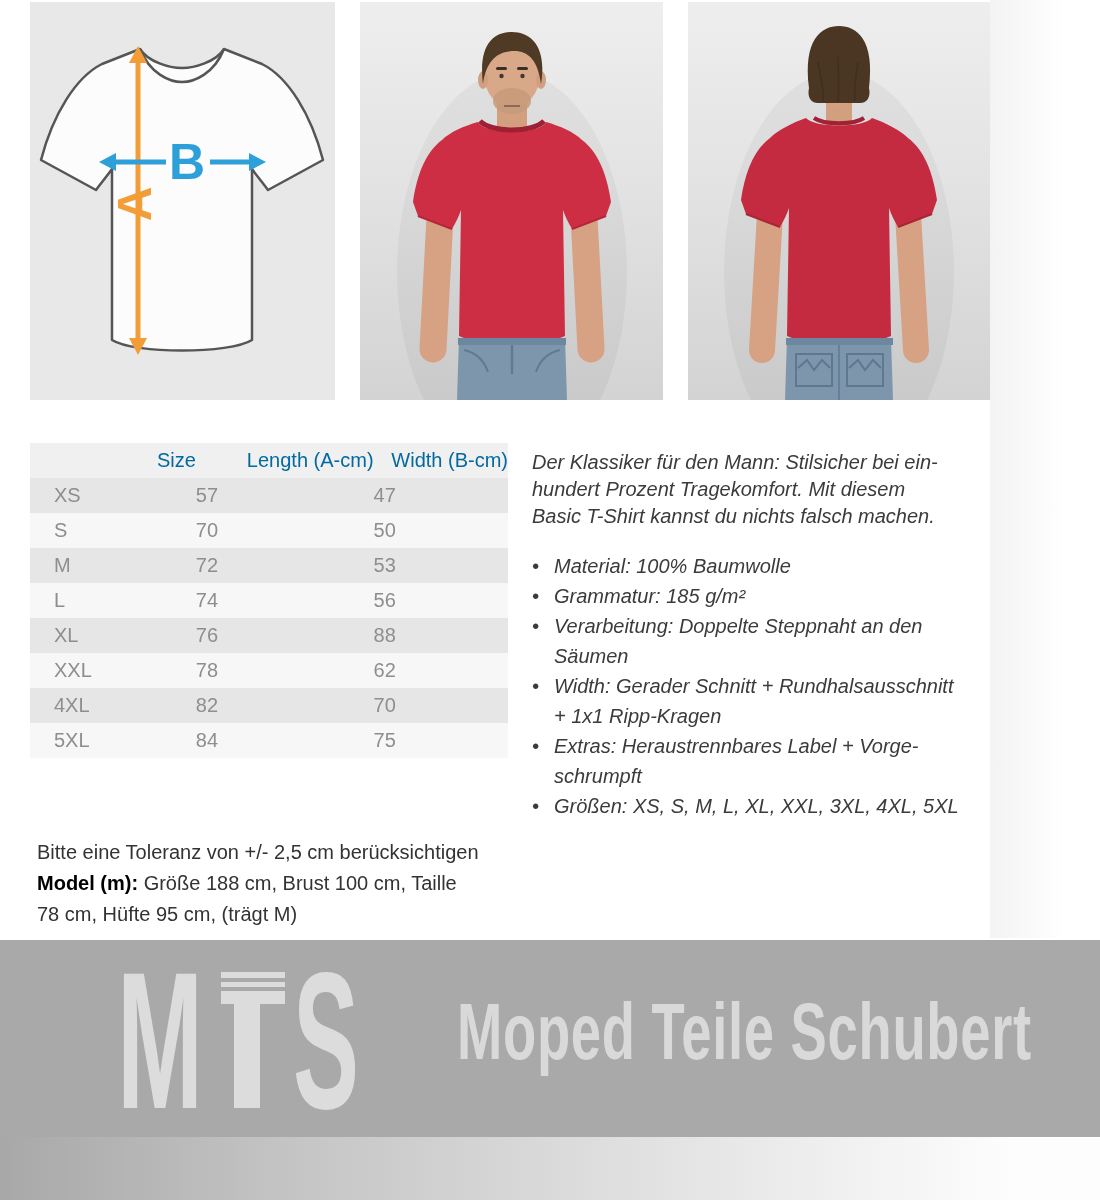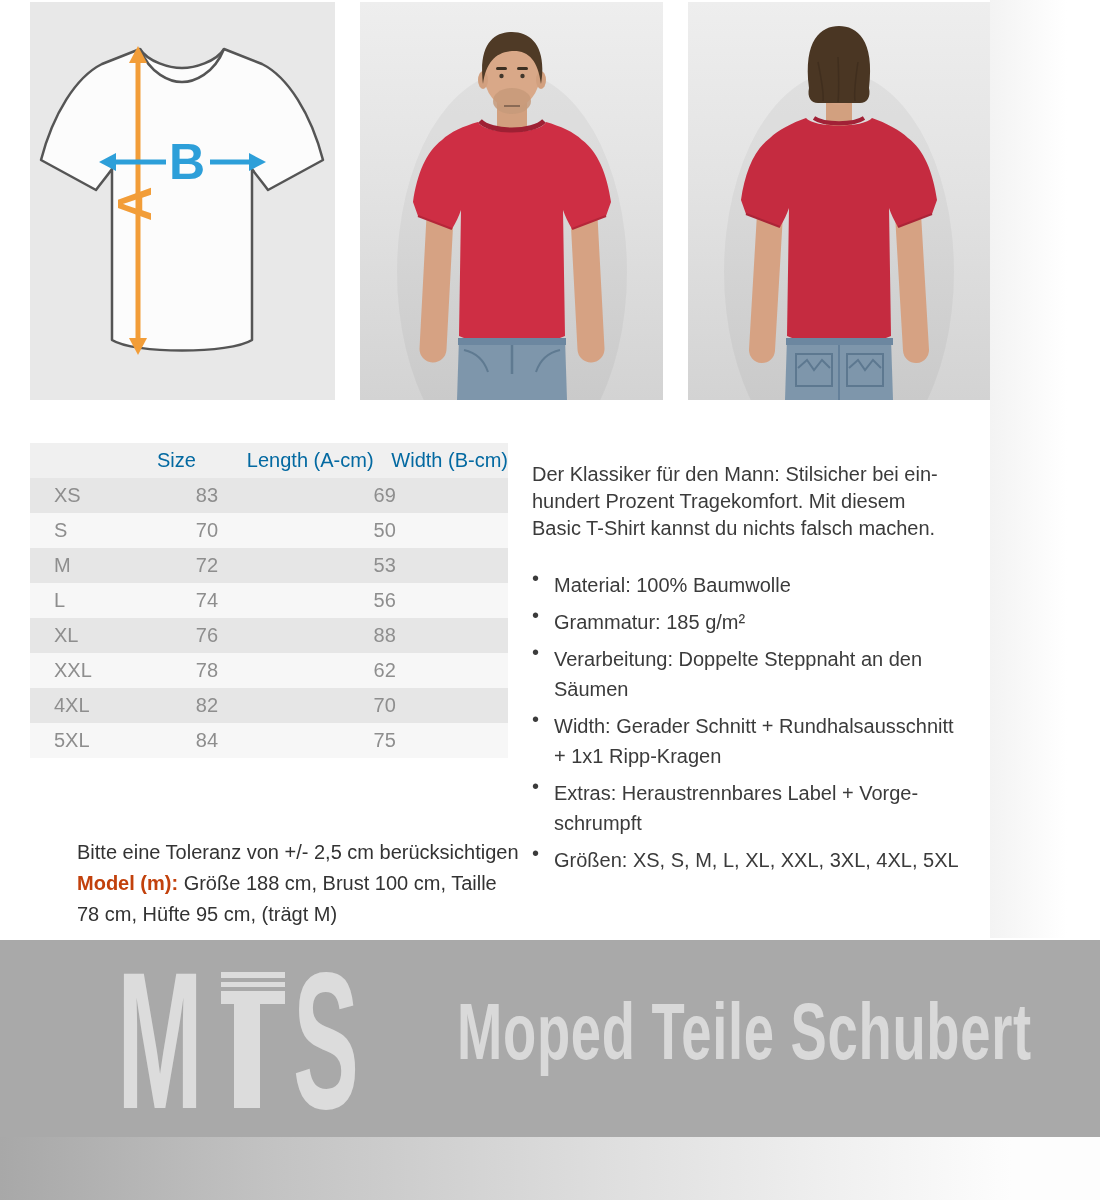--- a/index.html
+++ b/index.html
@@ -22,31 +22,31 @@
   table.size-table th{font-weight:normal;color:#0369a1;text-align:right;margin-left:36px;}
   table.size-table th,table.size-table td{height:35px;padding:0;line-height:35px;}
   .col-size{width:150px;padding-left:24px !important;}
   .col-length{width:187px;}
   .col-width{width:141px;}
   table.size-table thead tr{background:#f0f0f0;}
   table.size-table tbody tr:nth-child(odd){background:#e6e6e6;}
   table.size-table tbody tr:nth-child(even){background:#f7f7f7;}
 
   
-  .description{position:absolute;left:532px;top:461px;width:480px;color:#3b3b3b;}
+  .description{position:absolute;left:532px;top:449px;width:480px;color:#3b3b3b;font-style:italic;}
   .description .intro{margin:0 0 21px 0;font-size:20px;line-height:27px;white-space:pre-line;}
   .description ul{list-style:none;margin:0;padding:0;}
   .description li{display:flex;font-size:20px;line-height:30px;}
   .description .dot{width:22px;flex:0 0 22px;color:#3b3b3b;}
-  .description .btext{white-space:pre-line;margin-top:7px;}
+  .description .btext{white-space:pre-line;}
 
   
   .tolerance{position:absolute;left:37px;top:837px;width:540px;
-        font-size:20px;line-height:31px;color:#333333;margin-left:40px;}
-  .tolerance .bold{font-weight:bold;color:#c2410c;}
+        font-size:20px;line-height:31px;color:#333333;}
+  .tolerance .bold{font-weight:bold;color:#000000;}
   .tolerance .pre{white-space:pre-line;}
 
   
   .banner{position:absolute;left:0;top:940px;width:1100px;height:197px;background:#a9a9a9;}
   .logo-svg{position:absolute;left:117px;top:22px;width:242px;height:150px;overflow:visible;}
   .brand-name{position:absolute;left:457px;top:52px;font-size:80px;font-weight:bold;
         color:#d9d9d9;white-space:nowrap;line-height:80px;
         transform:scaleX(0.68);transform-origin:left top;letter-spacing:1px;}
   .bottom-strip{position:absolute;left:0;top:1137px;width:1100px;height:63px;
         background:linear-gradient(90deg,#a8a8a8 0%,#c3c3c3 25%,#dedede 55%,#fdfdfd 92%);}
@@ -172,22 +172,22 @@
     <thead>
       <tr>
         <th class="col-size">Size</th>
         <th class="col-length">Length (A-cm)</th>
         <th class="col-width">Width (B-cm)</th>
       </tr>
     </thead>
     <tbody>
       <tr>
         <td class="col-size">XS</td>
-        <td class="col-length">83</td>
-        <td class="col-width">69</td>
+        <td class="col-length">57</td>
+        <td class="col-width">47</td>
       </tr>
       <tr>
         <td class="col-size">S</td>
         <td class="col-length">70</td>
         <td class="col-width">50</td>
       </tr>
       <tr>
         <td class="col-size">M</td>
         <td class="col-length">72</td>
         <td class="col-width">53</td>

